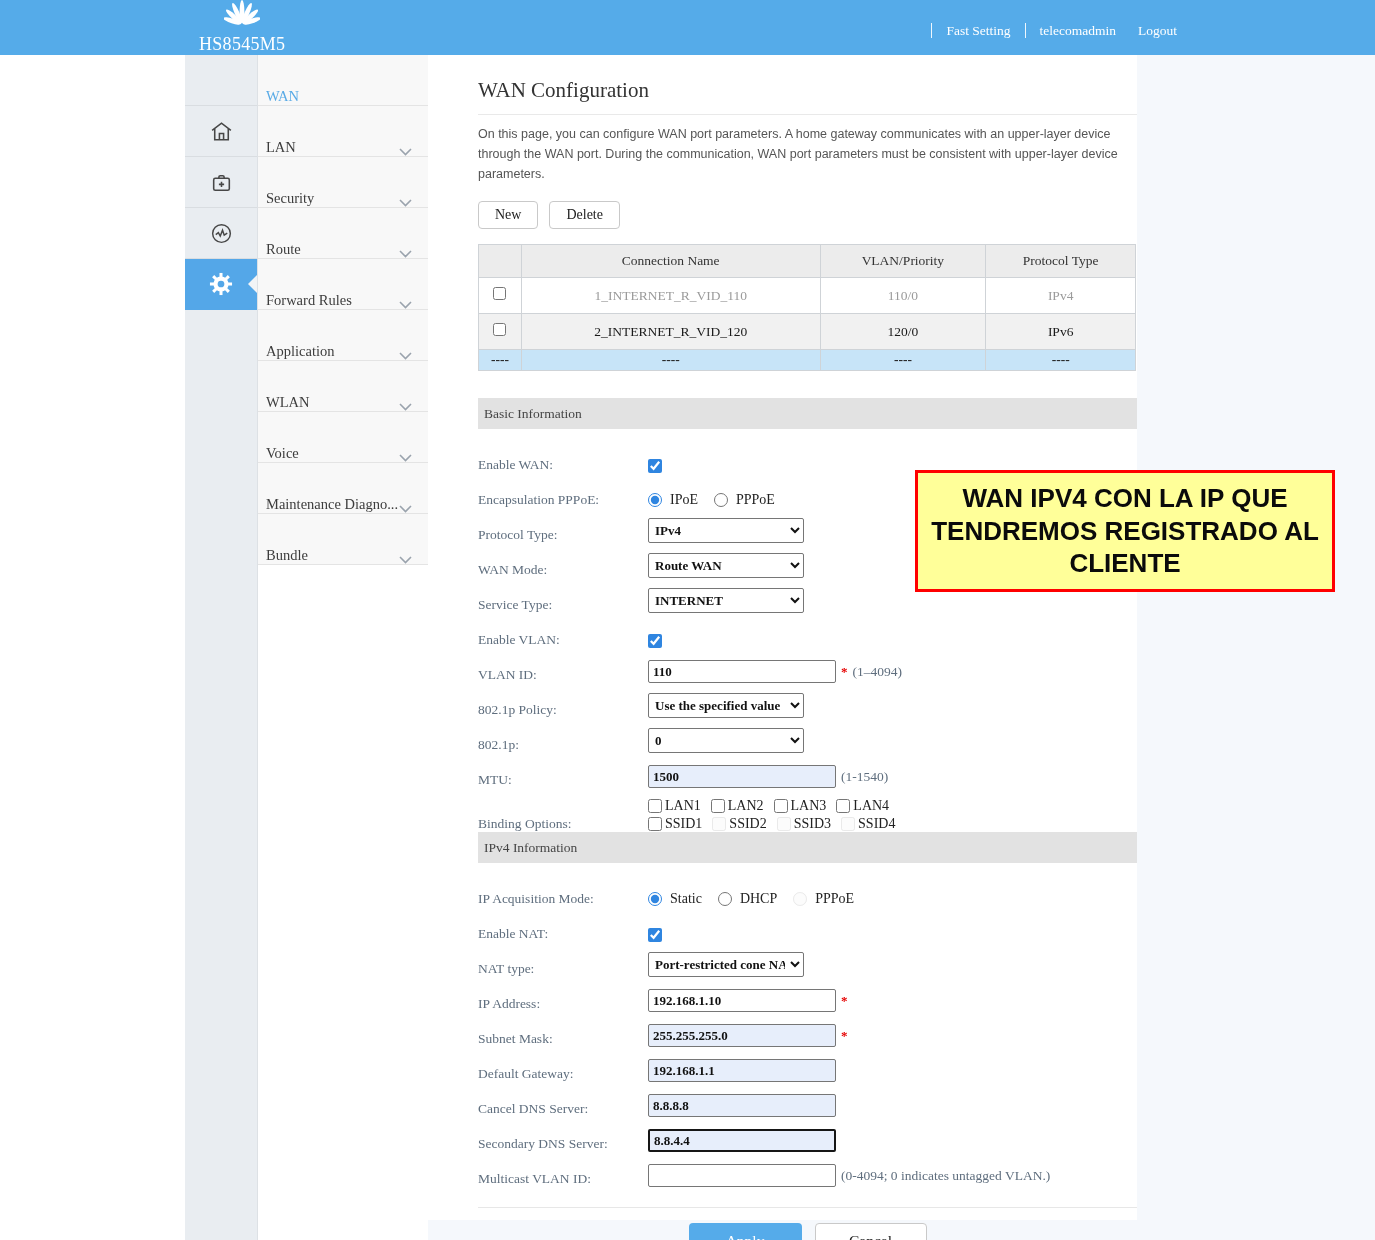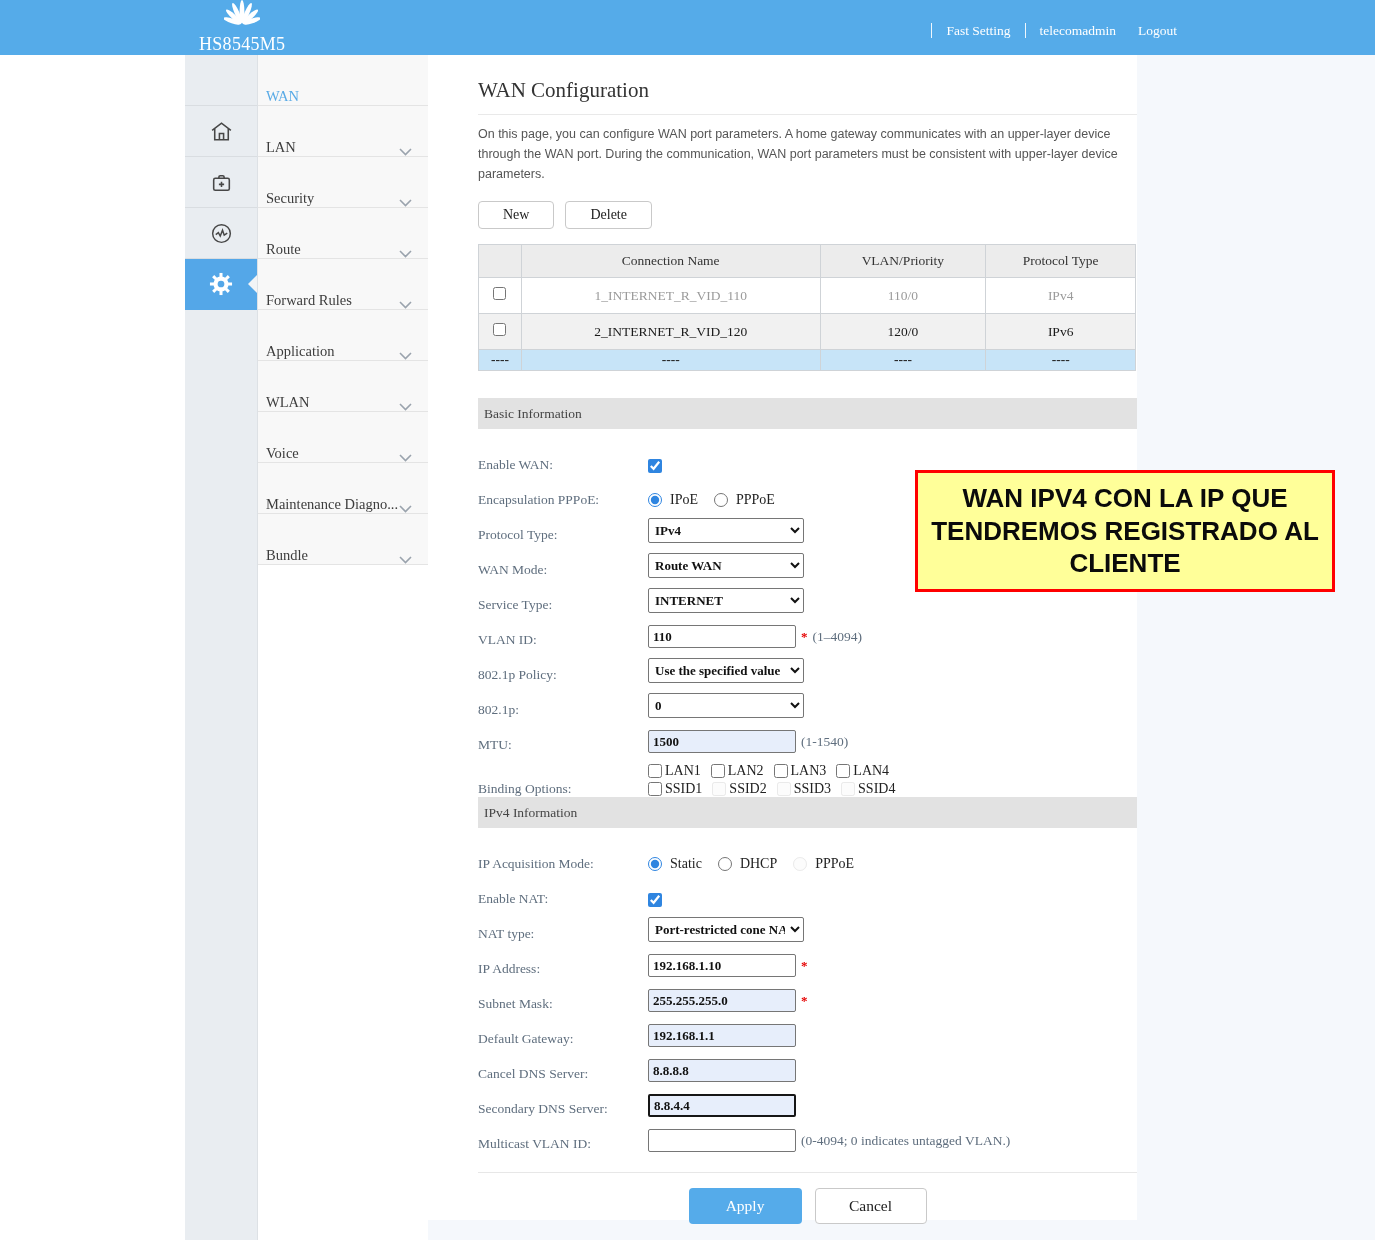--- a/index.html
+++ b/index.html
@@ -59,21 +59,21 @@
   .page-title { font-size:21px; color:#333; font-weight:normal; padding-top:23px; }
   .title-rule { border-bottom:1px solid #e9e9e9; margin-top:11px; }
   .page-desc {
     font-family:"Liberation Sans", sans-serif; font-size:12.5px; color:#555;
     line-height:1.6; margin-top:9px;
   }
   .btn-row { margin-top:17px; display:flex; gap:11px; }
   .btn {
     font-family:"Liberation Serif", serif; font-size:14px; color:#222;
     background:#fff; border:1px solid #c9c9c9; border-radius:4px;
-    padding:5px 24px; cursor:pointer;
+    padding:5px 16px; cursor:pointer;
   }
 
   
   table.conn { border-collapse:collapse; margin-top:15px; width:658px; text-align:center; font-size:13.5px; }
   table.conn th, table.conn td { border:1px solid #cfd3d7; }
   table.conn th { background:#ececec; height:33px; font-weight:normal; color:#333; }
   table.conn td { height:36px; }
   .col-chk { width:43px; } .col-name { width:299px; } .col-vlan { width:166px; } .col-proto { width:150px; }
   tr.row-0 td { color:#9b9b9b; background:#fff; }
   tr.row-1 td { color:#1a1a1a; background:#f1f1f1; }
@@ -95,21 +95,21 @@
   input:disabled { opacity:.45; }
   .optlab { font-size:14px; color:#222; margin:0 12px 0 4px; }
   .cklab  { font-size:14px; color:#222; margin:0 10px 0 3px; }
 
   select.ctl {
     width:156px; height:25px; border:1px solid #767676; border-radius:2px;
     background:#fff; font-family:"Liberation Serif", serif; font-size:13px; font-weight:bold; color:#111;
     padding:0 2px;
   }
   input.txt {
-    width:148px; height:23px; border:1px solid #767676; border-radius:2px;
+    width:188px; height:23px; border:1px solid #767676; border-radius:2px;
     font-family:"Liberation Serif", serif; font-size:13px; font-weight:bold; color:#111;
     padding:0 4px; background:#fff;
   }
   input.lav { background:#e7eefb; }
   input.focusd { border:2px solid #161616; background:#e7eefb; }
   .req { color:#e60000; font-weight:bold; font-size:13px; margin-left:1px; }
   .hint { color:#5f6e7e; font-size:13.5px; margin-left:1px; }
   .bind-lines { display:flex; flex-direction:column; gap:2px; }
   .bind-line { display:flex; align-items:center; }
 
@@ -350,20 +350,26 @@
 
     <div class="frow">
       <span class="flabel">Service Type:</span>
       <span class="fctrl">
         <select class="ctl">
           <option>INTERNET</option>
         </select>
       </span>
     </div>
 
+    <div class="frow">
+      <span class="flabel">Enable VLAN:</span>
+      <span class="fctrl">
+            <input type="checkbox" class="ck" checked="checked" style="">
+          </span>
+    </div>
 
     <div class="frow">
       <span class="flabel">VLAN ID:</span>
       <span class="fctrl">
         <input type="text" class="txt" value="110" style="">
         <span class="req">*</span>
         <span class="hint">(1–4094)</span>
       </span>
     </div>
 

